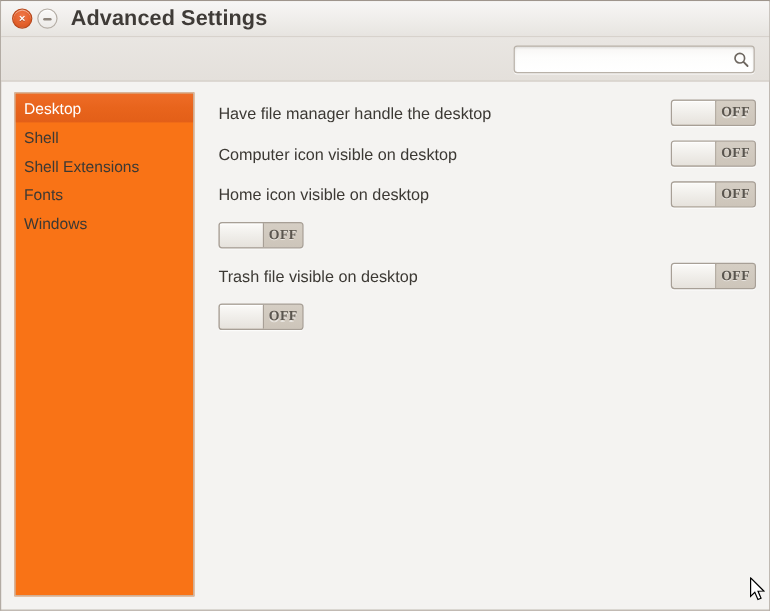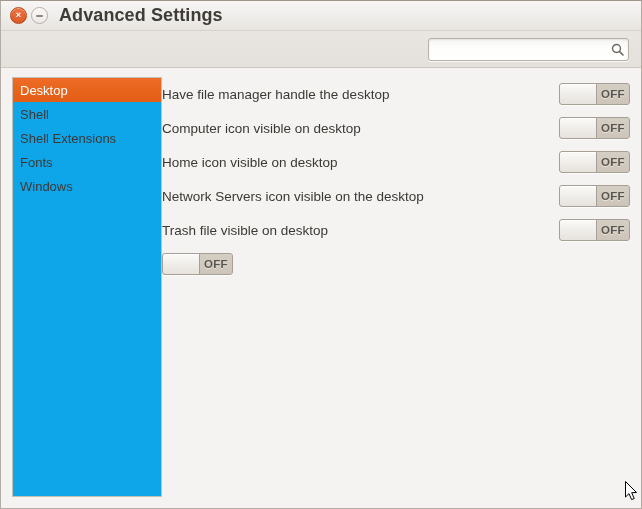--- a/index.html
+++ b/index.html
@@ -137,21 +137,21 @@
     flex: 1;
     display: flex;
     padding: 9px 11px 11px 11px;
     box-sizing: border-box;
     min-height: 0;
   }
 
   .sidebar {
     width: 150px;
     flex: 0 0 150px;
-    background: #0ea5e9;
+    background: #f97316;
     border: 1px solid #c6bfb6;
     box-sizing: border-box;
     overflow: hidden;
   }
   .side-item {
     height: 24px;
     display: flex;
     align-items: center;
     padding: 0 7px;
     font-size: 13px;
@@ -159,21 +159,21 @@
     box-sizing: border-box;
     white-space: nowrap;
   }
   .side-item.selected {
     background: linear-gradient(to bottom, #ee6c27 0%, #e8641c 50%, #e35f18 100%);
     color: #ffffff;
   }
 
   .content {
     flex: 1;
-    padding: 0 0 0 0;
+    padding: 0 0 0 20px;
     box-sizing: border-box;
     min-width: 0;
   }
   .setting-row {
     height: 34px;
     display: flex;
     align-items: center;
     justify-content: space-between;
   }
   .setting-label {
@@ -210,20 +210,21 @@
     flex: 1;
     display: flex;
     align-items: center;
     justify-content: center;
     font-size: 11.5px;
     font-weight: bold;
     color: #5a554e;
     background: linear-gradient(to bottom, #d5cec4 0%, #cdc5ba 100%);
     text-shadow: 0 1px 0 rgba(255,255,255,.55);
     letter-spacing: .3px;
+    font-family: Liberation Serif, serif;
   }
 
   
   .cursor {
     position: absolute;
     left: 624px;
     top: 480px;
     width: 13px;
     height: 21px;
     pointer-events: none;
@@ -296,21 +297,20 @@
           </div>
         </div>
         <div class="setting-row">
           <div class="setting-label">Home icon visible on desktop</div>
           <div class="switch">
             <div class="knob"></div>
             <div class="state">OFF</div>
           </div>
         </div>
         <div class="setting-row">
-          <div class="setting-label">Network Servers icon visible on the desktop</div>
           <div class="switch">
             <div class="knob"></div>
             <div class="state">OFF</div>
           </div>
         </div>
         <div class="setting-row">
           <div class="setting-label">Trash file visible on desktop</div>
           <div class="switch">
             <div class="knob"></div>
             <div class="state">OFF</div>

